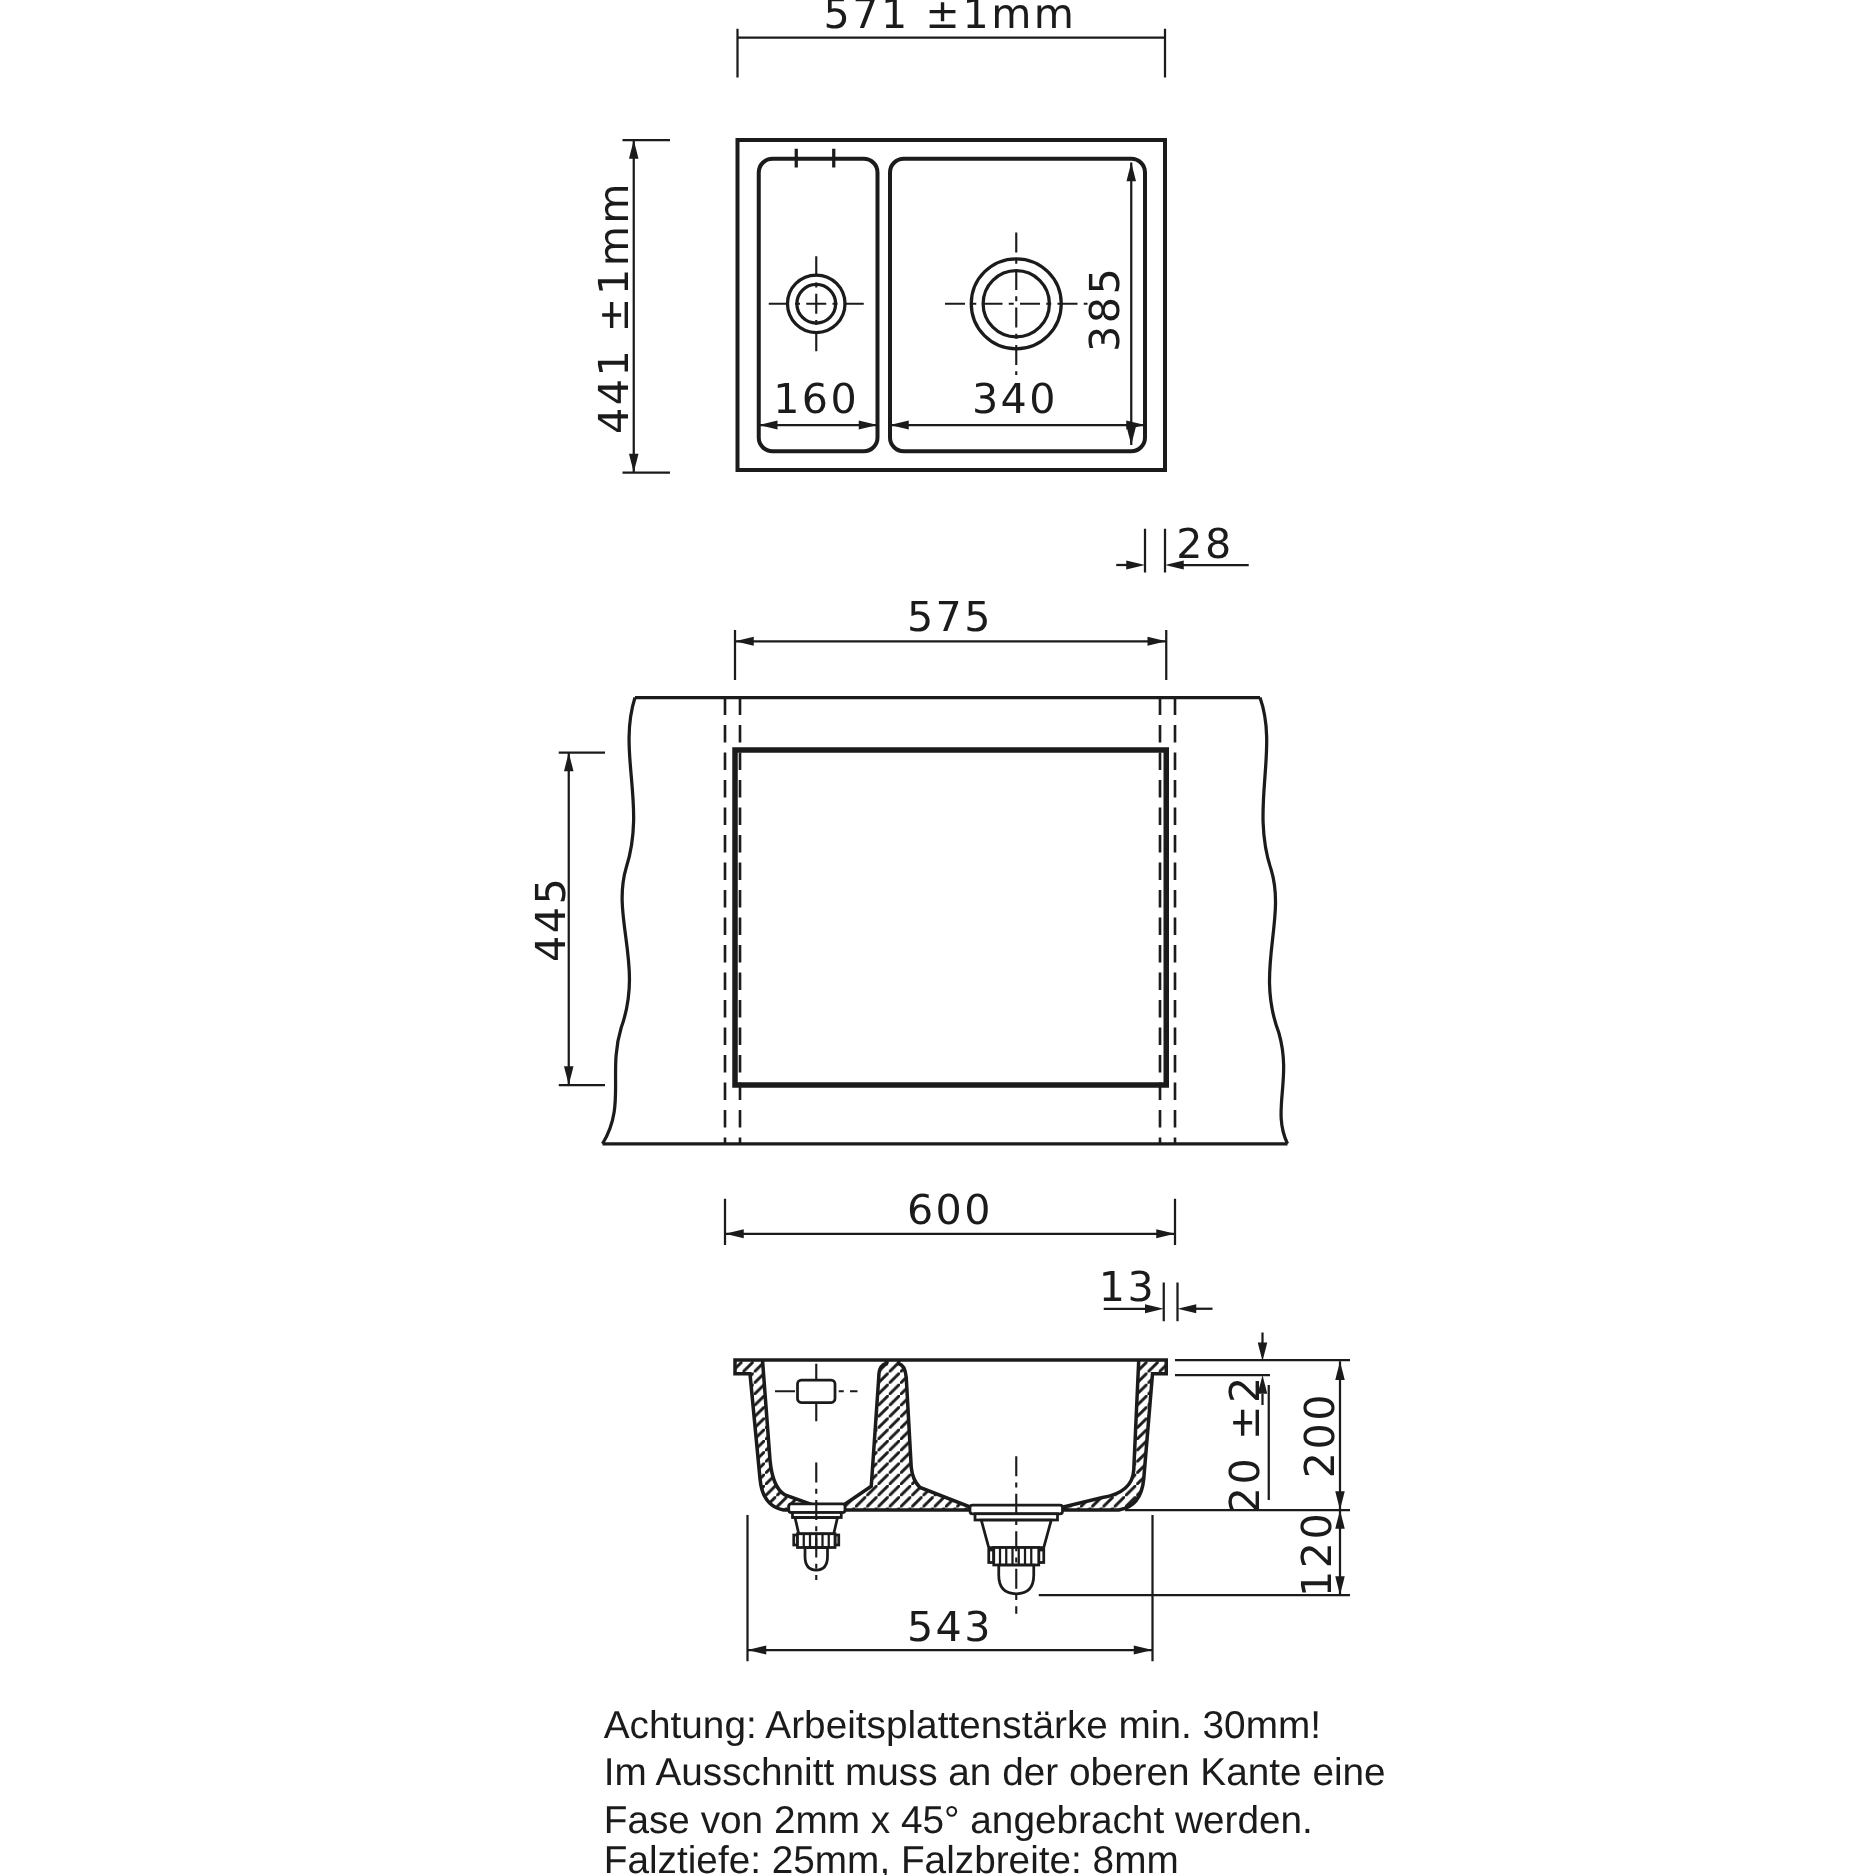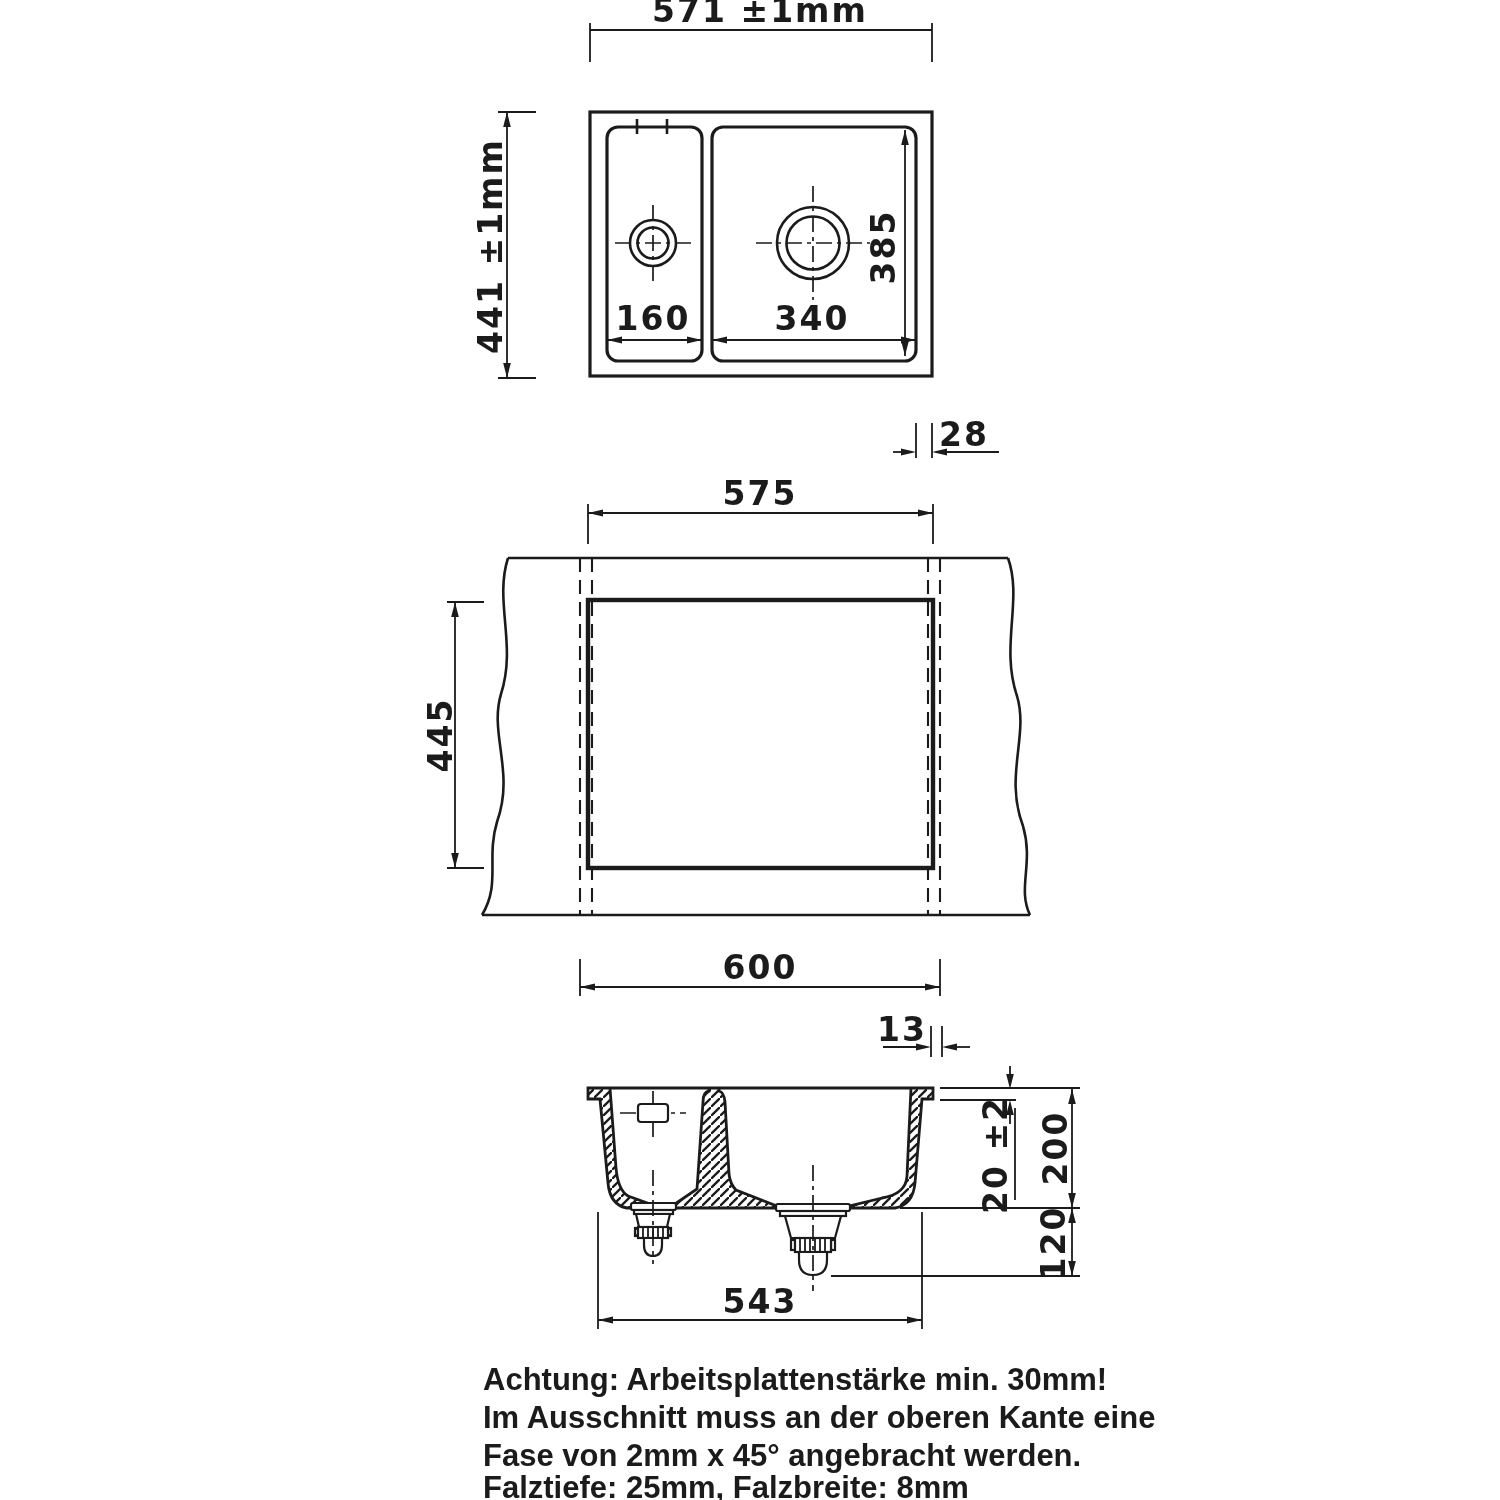--- a/index.html
+++ b/index.html
@@ -1,16 +1,16 @@
 <!DOCTYPE html>
 <html><head>
 <meta charset="utf-8">
 <style>
   html,body{margin:0;padding:0;background:#ffffff;}
-  #canvas{position:relative;width:1500px;height:1500px;background:#ffffff;overflow:hidden;font-weight:bold;}
+  #canvas{position:relative;width:1500px;height:1500px;background:#ffffff;overflow:hidden;}
   svg{display:block;}
   .thin  {stroke:#1b1b1b;stroke-width:1.8;fill:none;}
   .med   {stroke:#1b1b1b;stroke-width:2.6;fill:none;}
   .thick {stroke:#1b1b1b;stroke-width:3.2;fill:none;}
   .xthick{stroke:#1b1b1b;stroke-width:4.4;fill:none;}
   .wall  {stroke:#1b1b1b;stroke-width:2.8;fill:none;}
   .hidden-line{stroke:#1b1b1b;stroke-width:2.1;fill:none;stroke-dasharray:14 8;}
   .centerline{stroke:#1b1b1b;stroke-width:1.7;fill:none;stroke-dasharray:16 5 4 5;}
   .arrow {fill:#1b1b1b;stroke:none;}
   .solid {fill:#ffffff;stroke:#1b1b1b;stroke-width:2.2;}

